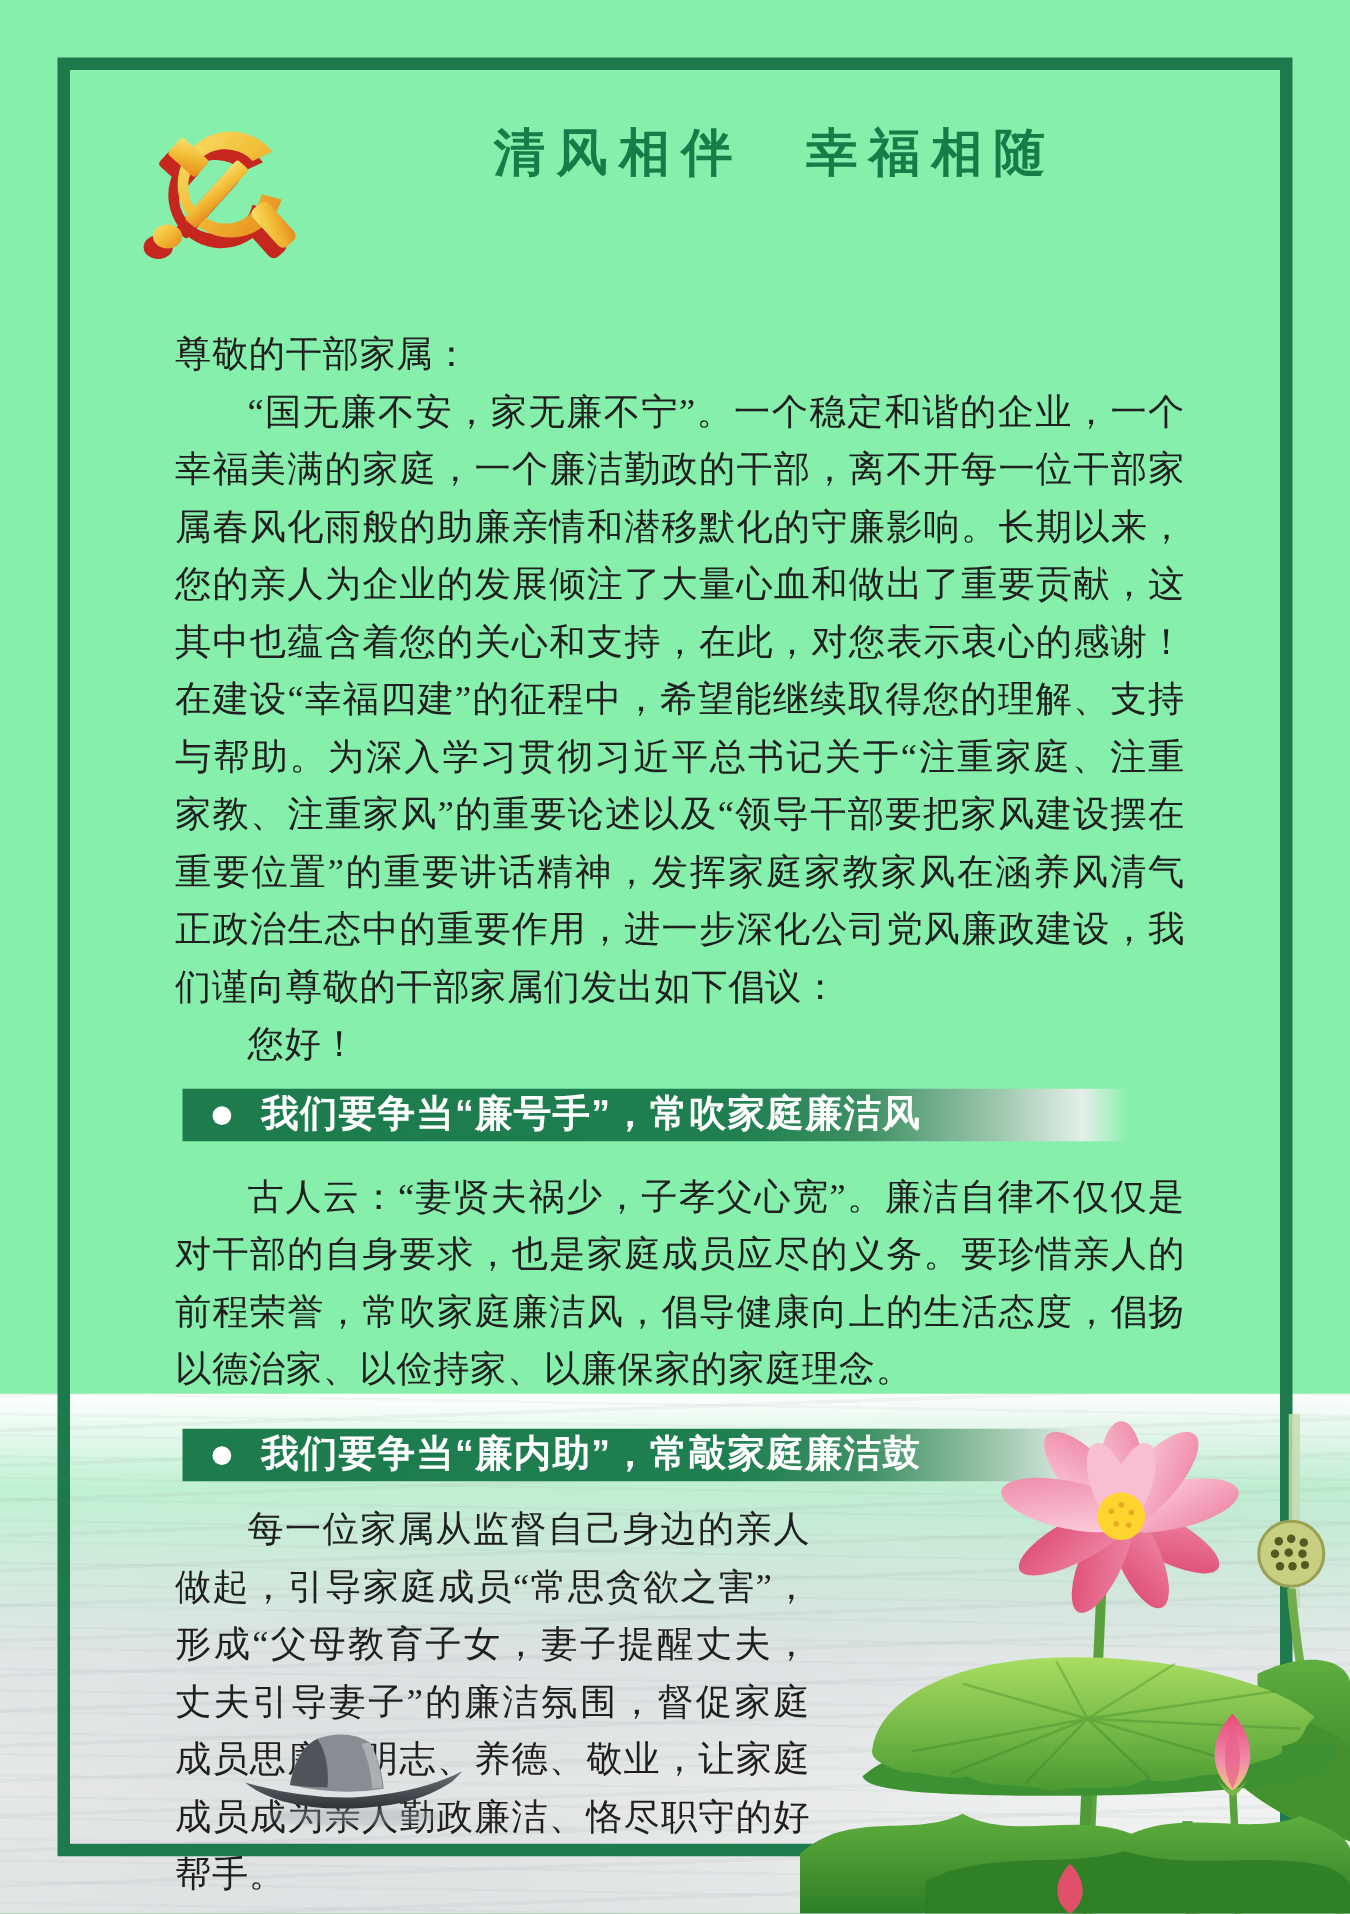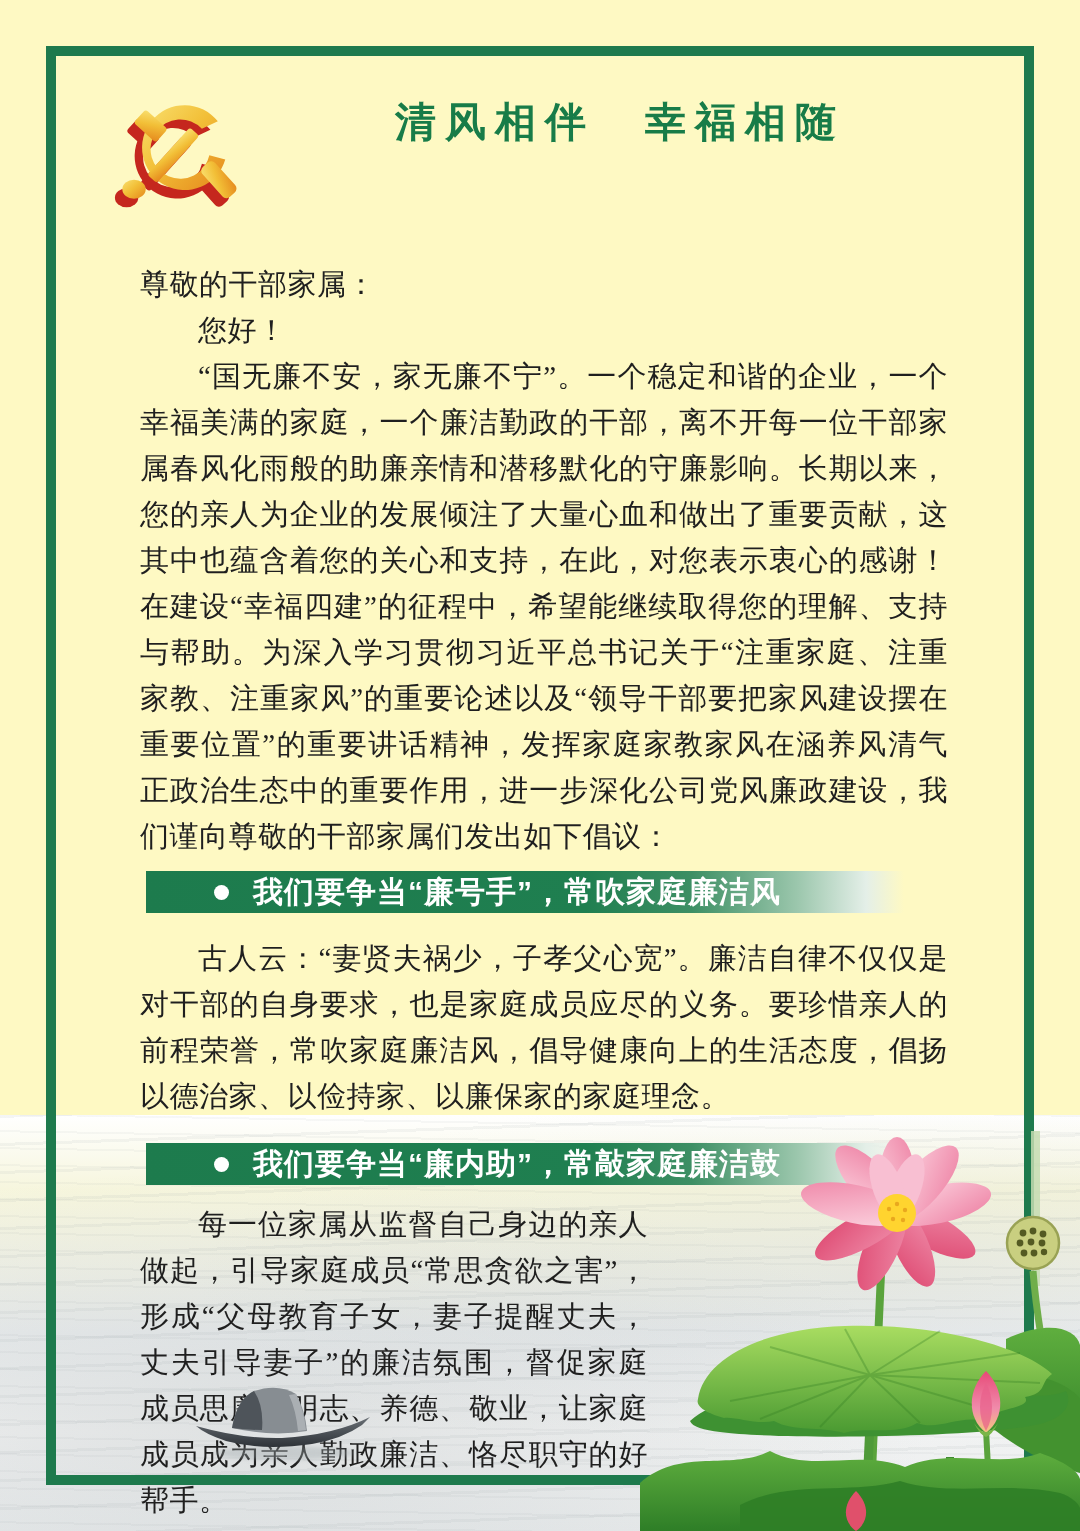--- a/index.html
+++ b/index.html
@@ -8,21 +8,21 @@
     --title-red:#df3414;
     --banner-green:#1d7b4d;
     --body-text:#1f1f1f;
   }
   *{margin:0;padding:0;box-sizing:border-box;}
   html,body{background:#9a9a9a;}
   .page{
     position:relative;
     width:1080px;height:1531px;
     margin:0 auto;
-    background:#fef9c3;
+    background:#86efac;
     overflow:hidden;
     font-family:"Liberation Serif", serif;
   }
   
   .water{
     position:absolute;left:0;right:0;top:1115px;bottom:0;z-index:0;
     background:
       repeating-linear-gradient(178deg, rgba(150,160,163,.10) 0 3px, rgba(255,255,255,0) 3px 28px),
       repeating-linear-gradient(181deg, rgba(140,150,153,.07) 0 2px, rgba(255,255,255,0) 2px 17px),
       radial-gradient(ellipse at 24% 72%, rgba(150,158,160,.22), rgba(255,255,255,0) 58%),
@@ -72,21 +72,21 @@
     height:42px;width:758px;
     margin:12px 0 0 6px;
     display:flex;align-items:center;
     background:linear-gradient(90deg,
       var(--banner-green) 0%, #1f7f50 58%, #3d8f64 72%,
       #9cc7ad 86%, #e4efe8 95%, rgba(255,255,255,0) 100%);
     color:#ffffff;
     font-family:"Liberation Sans", sans-serif;
     font-weight:bold;font-size:30px;letter-spacing:1px;
     line-height:42px;
-    text-align:left;text-indent:0;padding-left:44px;
+    text-align:left;text-indent:0;
   }
   .banner .dot{
     width:15px;height:15px;border-radius:50%;
     background:#ffffff;flex:0 0 auto;
     margin:0 24px 0 24px;
   }
   .para1{margin-top:22px;}
   .banner2{margin-top:24px;}
   .para2{margin-top:16px;}
   .lotus-spacer{
@@ -129,22 +129,22 @@
       <use href="#hs" fill="url(#gold)"></use>
     </svg>
   </div>
 
   <div class="header">
     <div class="slogan">清风相伴　幸福相随</div>
   </div>
 
   <div class="content">
     <p>尊敬的干部家属：</p>
+    <p class="indent">“国无廉不安，家无廉不宁”。一个稳定和谐的企业，一个幸福美满的家庭，一个廉洁勤政的干部，离不开每一位干部家属春风化雨般的助廉亲情和潜移默化的守廉影响。长期以来，您的亲人为企业的发展倾注了大量心血和做出了重要贡献，这其中也蕴含着您的关心和支持，在此，对您表示衷心的感谢！在建设“幸福四建”的征程中，希望能继续取得您的理解、支持与帮助。为深入学习贯彻习近平总书记关于“注重家庭、注重家教、注重家风”的重要论述以及“领导干部要把家风建设摆在重要位置”的重要讲话精神，发挥家庭家教家风在涵养风清气正政治生态中的重要作用，进一步深化公司党风廉政建设，我们谨向尊敬的干部家属们发出如下倡议：</p>
     <p class="indent">您好！</p>
-    <p class="indent">“国无廉不安，家无廉不宁”。一个稳定和谐的企业，一个幸福美满的家庭，一个廉洁勤政的干部，离不开每一位干部家属春风化雨般的助廉亲情和潜移默化的守廉影响。长期以来，您的亲人为企业的发展倾注了大量心血和做出了重要贡献，这其中也蕴含着您的关心和支持，在此，对您表示衷心的感谢！在建设“幸福四建”的征程中，希望能继续取得您的理解、支持与帮助。为深入学习贯彻习近平总书记关于“注重家庭、注重家教、注重家风”的重要论述以及“领导干部要把家风建设摆在重要位置”的重要讲话精神，发挥家庭家教家风在涵养风清气正政治生态中的重要作用，进一步深化公司党风廉政建设，我们谨向尊敬的干部家属们发出如下倡议：</p>
 
     <div class="banner">
       <span class="dot"></span>
       <span>我们要争当“廉号手”，常吹家庭廉洁风</span>
     </div>
     <p class="indent para1">古人云：“妻贤夫祸少，子孝父心宽”。廉洁自律不仅仅是对干部的自身要求，也是家庭成员应尽的义务。要珍惜亲人的前程荣誉，常吹家庭廉洁风，倡导健康向上的生活态度，倡扬以德治家、以俭持家、以廉保家的家庭理念。</p>
 
     <div class="banner banner2">
       <span class="dot"></span>
       <span>我们要争当“廉内助”，常敲家庭廉洁鼓</span>

